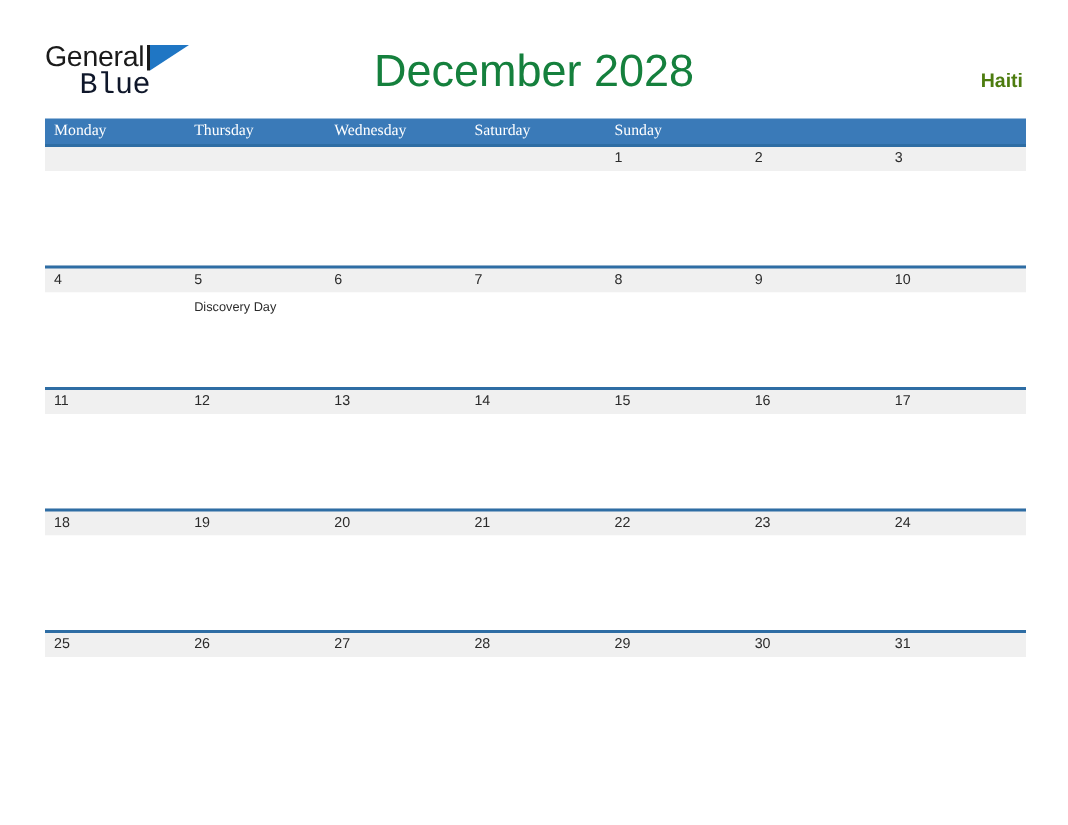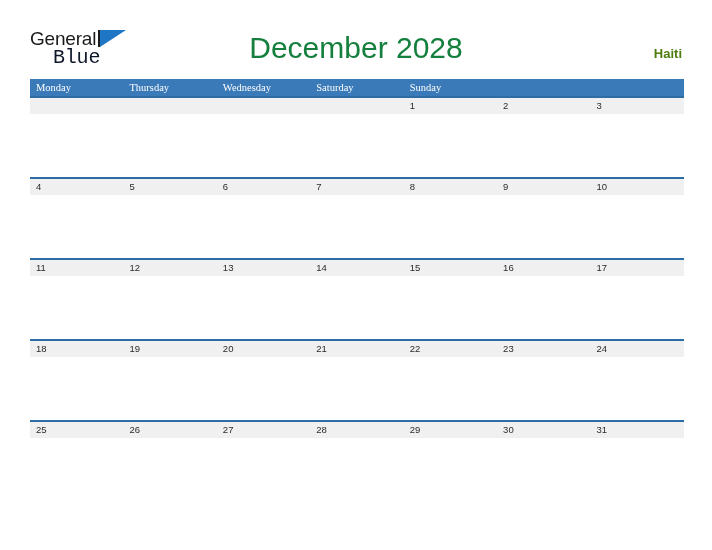--- a/index.html
+++ b/index.html
@@ -222,20 +222,23 @@
             <div class="date-cell">4</div>
             <div class="date-cell">5</div>
             <div class="date-cell">6</div>
             <div class="date-cell">7</div>
             <div class="date-cell">8</div>
             <div class="date-cell">9</div>
             <div class="date-cell">10</div>
           </div>
           <div class="week-events">
             <div class="event-cell"></div>
+            <div class="event-cell">
+              <span class="event-item">Discovery Day</span>
+            </div>
             <div class="event-cell"></div>
             <div class="event-cell"></div>
             <div class="event-cell"></div>
             <div class="event-cell"></div>
             <div class="event-cell"></div>
           </div>
         </div>
         <div class="week">
           <div class="week-dates">
             <div class="date-cell">11</div>

